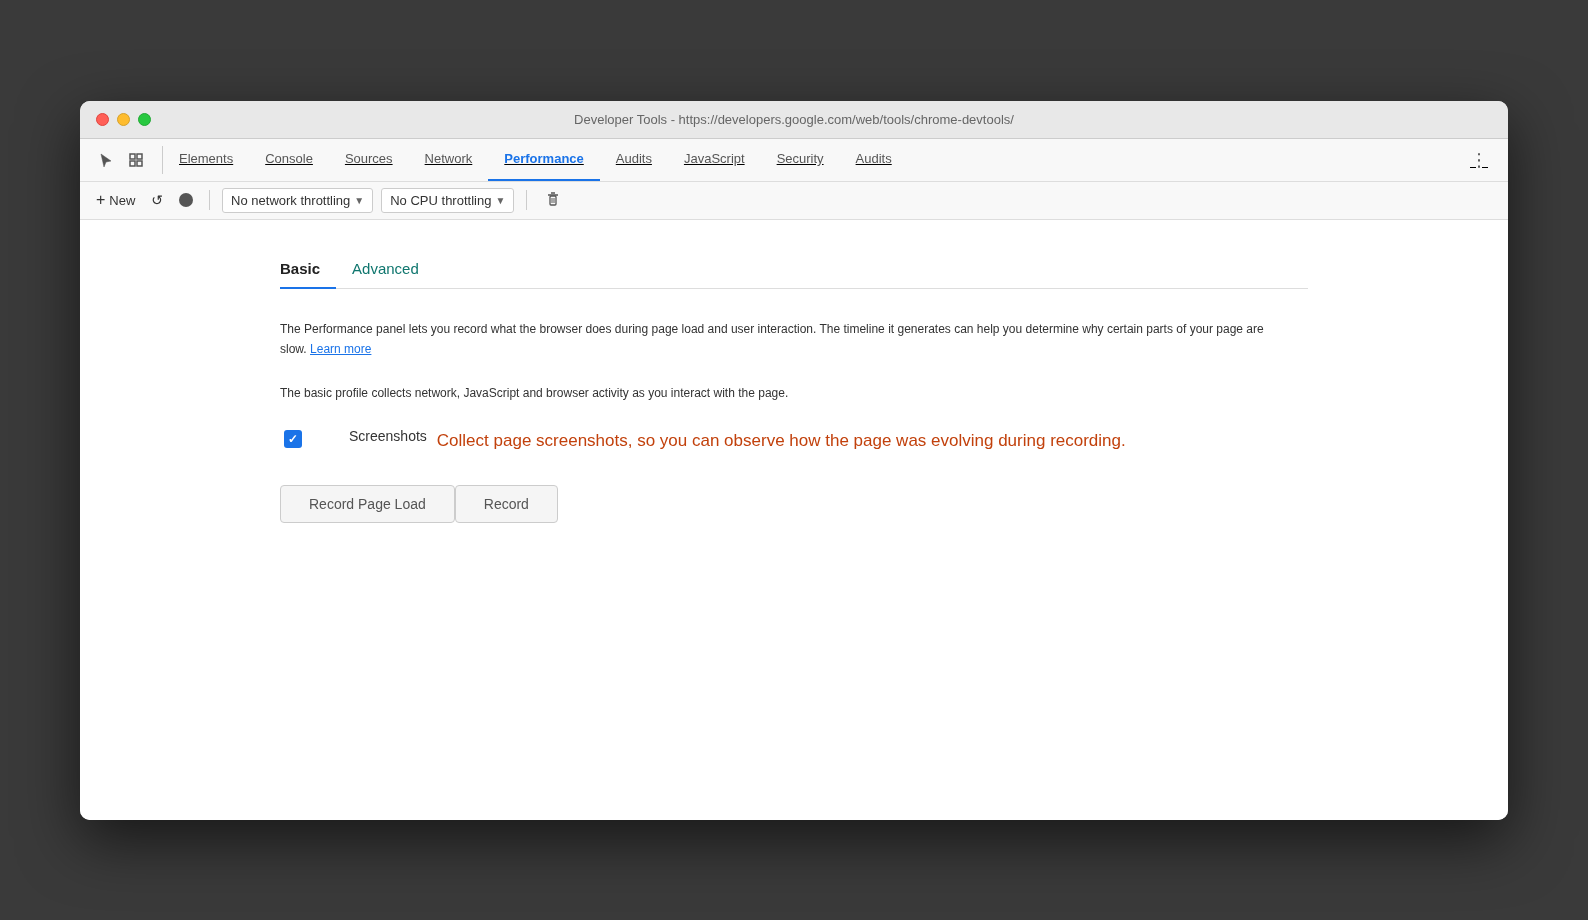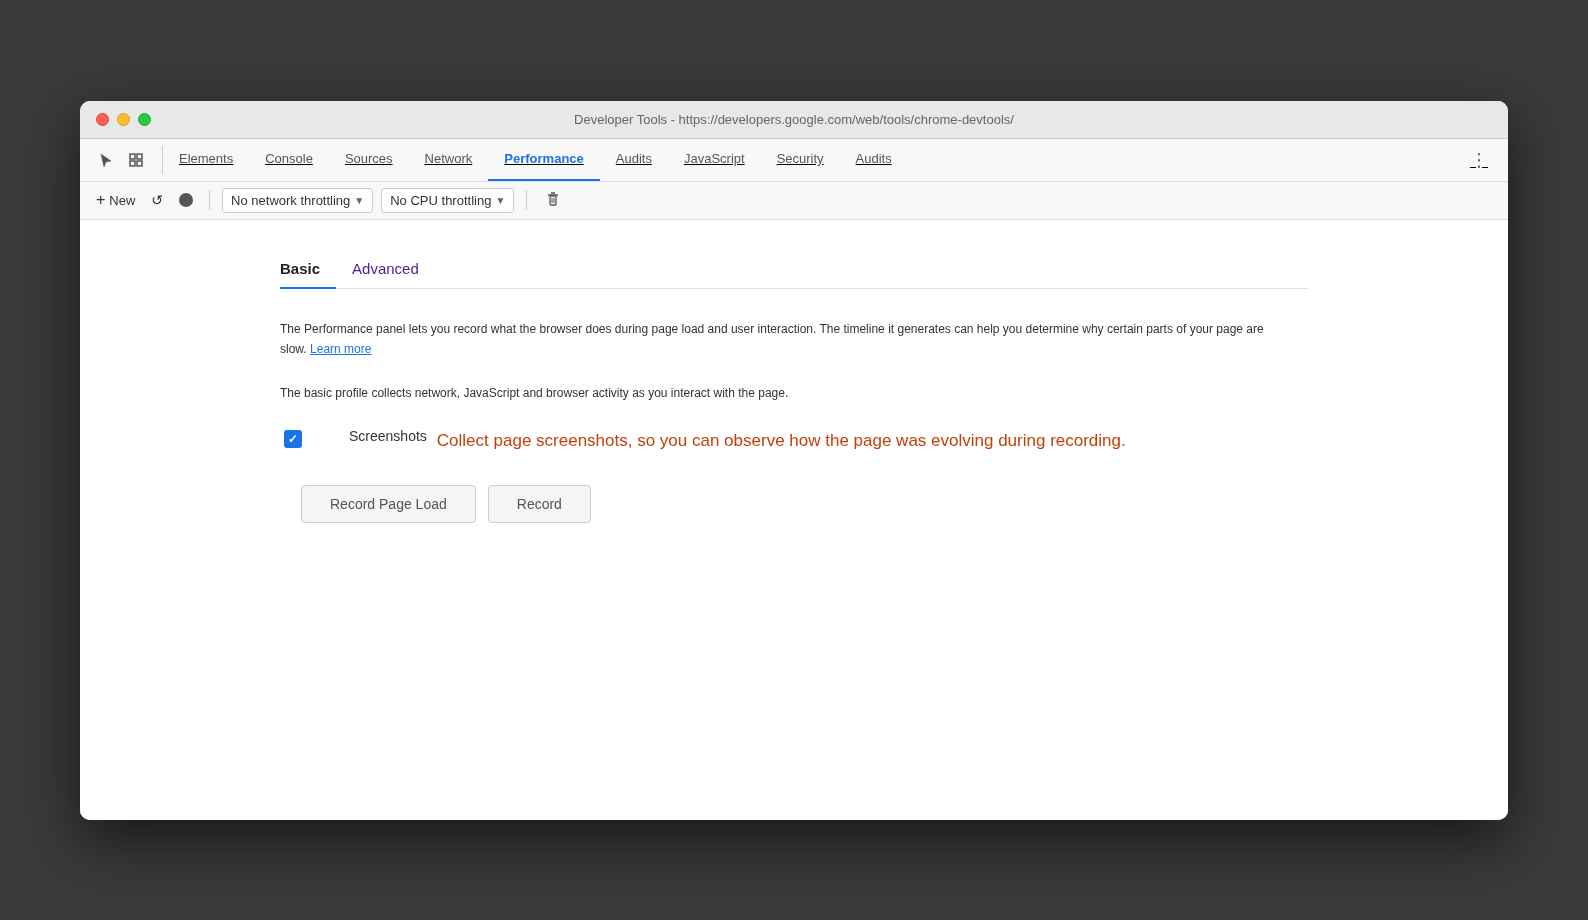--- a/index.html
+++ b/index.html
@@ -198,21 +198,21 @@
     .content-tabs {
       display: flex;
       border-bottom: 1px solid #ddd;
       margin-bottom: 30px;
     }
 
     .content-tab {
       padding: 10px 16px 10px 0;
       margin-right: 16px;
       font-size: 15px;
-      color: #4c1d95;
+      color: #0f766e;
       cursor: pointer;
       border-bottom: 2px solid transparent;
       margin-bottom: -1px;
     }
 
     .content-tab.active {
       color: #222;
       font-weight: 600;
       border-bottom: 2px solid #1a73e8;
     }
@@ -279,22 +279,20 @@
 
     .checkbox-side-desc {
       font-size: 17px;
       color: #c2410c;
       line-height: 1.5;
     }
 
     
     .record-buttons {
       display: flex;
-      gap: 12px;
-      margin-left: 21px;
     }
 
     .rec-btn {
       padding: 10px 28px;
       background: #f5f5f5;
       border: 1px solid #ccc;
       border-radius: 4px;
       font-size: 14px;
       color: #555;
       cursor: pointer;

